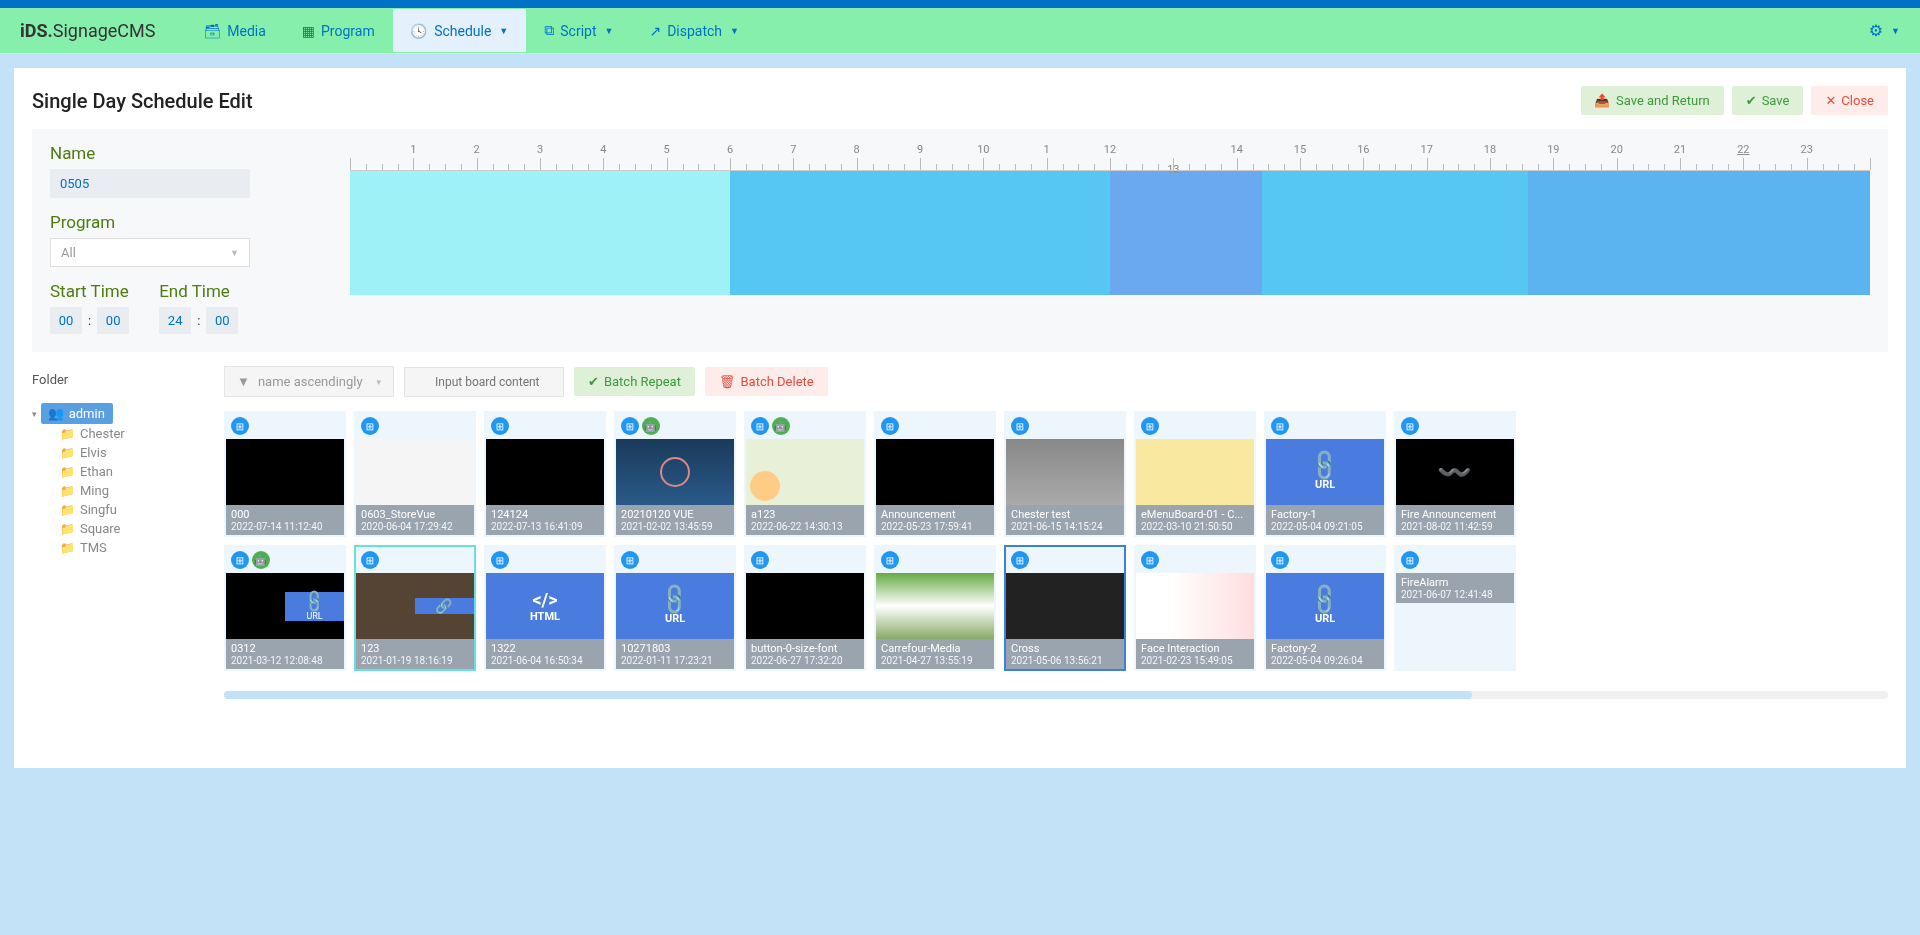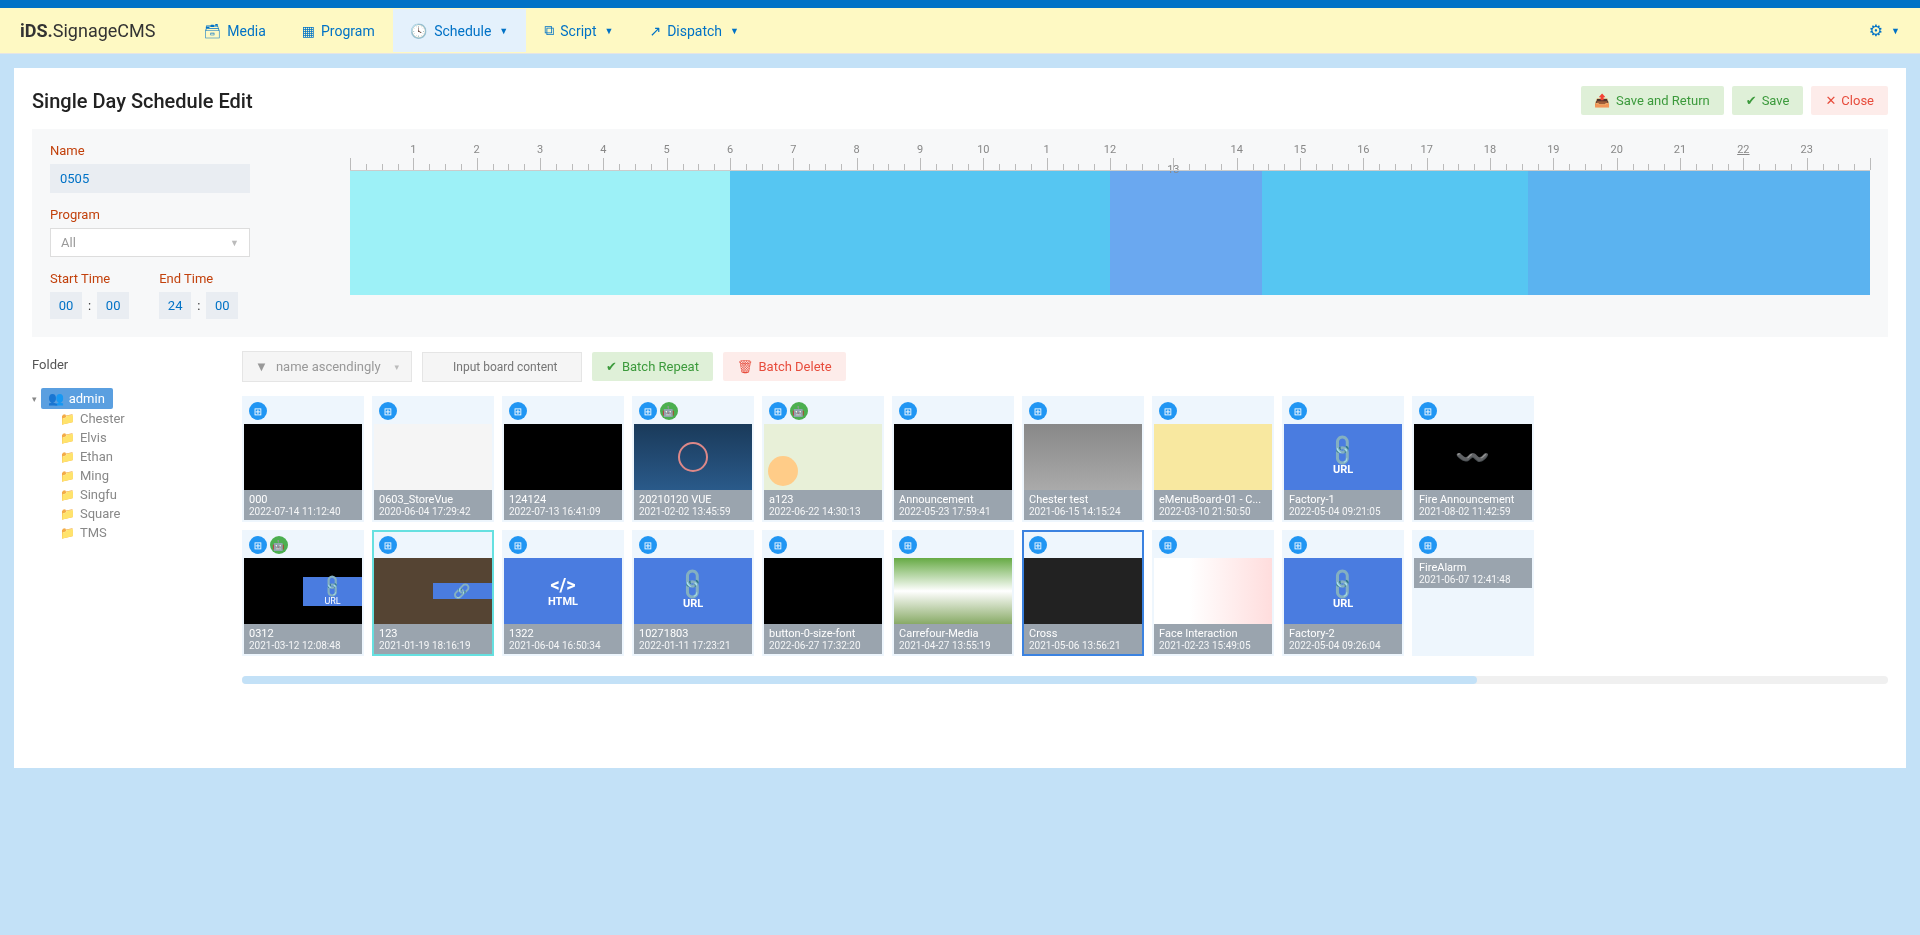--- a/index.html
+++ b/index.html
@@ -1,54 +1,54 @@
 <!DOCTYPE html>
 <html><head>
 <meta charset="utf-8">
 <style>
 *{box-sizing:border-box;margin:0;padding:0;font-family:-apple-system,BlinkMacSystemFont,"Segoe UI",Roboto,sans-serif}
 body{background:#c3e1f7;font-size:13px;color:#333}
 .topbar{height:8px;background:#0072c6}
-.navbar{background:#fef9c3;height:46px;display:flex;align-items:center;padding:0 20px;border-bottom:1px solid #e5e5e5}
+.navbar{background:#86efac;height:46px;display:flex;align-items:center;padding:0 20px;border-bottom:1px solid #e5e5e5}
 .brand{font-size:18px;font-weight:700;margin-right:30px}
 .brand .light{font-weight:400}
 .nav-items{display:flex;gap:0}
 .nav-item{padding:13px 18px;color:#0072c6;cursor:pointer;display:flex;align-items:center;gap:6px;font-size:14px}
 .nav-item.active{background:#e4f1fc}
 .nav-item .caret{font-size:9px;margin-left:2px}
 .nav-right{margin-left:auto;display:flex;align-items:center;gap:8px;color:#0072c6}
 .gear{font-size:16px;cursor:pointer}
 .container{margin:14px;background:#fff;padding:18px 18px 30px 18px;min-height:700px}
 .page-header{display:flex;align-items:center;margin-bottom:14px}
 .page-title{font-size:20px;font-weight:500;color:#222}
 .header-actions{margin-left:auto;display:flex;gap:8px}
 .btn{padding:7px 14px;border:none;border-radius:2px;font-size:13px;cursor:pointer;display:inline-flex;align-items:center;gap:5px}
 .btn-green{background:#dff0d8;color:#3c9a3c}
 .btn-red{background:#fdecea;color:#e74c3c}
 .schedule-panel{background:#f7f8f9;padding:14px 18px 18px 18px;display:flex;gap:30px;margin-bottom:14px}
 .schedule-left{width:270px}
 .field-group{margin-bottom:14px}
-.field-label{font-size:13px;color:#c2410c;margin-bottom:6px;display:block}
+.field-label{font-size:17px;color:#4d7c0f;margin-bottom:6px;display:block}
 .name-input{background:#e9edf2;border:none;padding:7px 10px;width:200px;color:#0072c6;font-size:13px}
 .program-select{background:#fff;border:1px solid #ddd;padding:6px 10px;width:200px;font-size:13px;color:#999;display:flex;justify-content:space-between;align-items:center;cursor:pointer}
 .time-row{display:flex;gap:30px}
 .time-group{display:flex;flex-direction:column}
 .time-inputs{display:flex;align-items:center;gap:6px}
 .time-box{background:#e9edf2;border:none;padding:6px 8px;width:32px;text-align:center;color:#0072c6;font-size:13px}
 .timeline-area{flex:1}
 .ruler{position:relative;height:28px;margin-bottom:0}
 .ruler-labels{display:flex;position:relative;height:14px}
 .ruler-label{position:absolute;font-size:11px;color:#888;transform:translateX(-50%)}
 .ruler-ticks{display:flex;height:14px;position:relative;border-bottom:1px solid #ccc}
 .tick{position:absolute;bottom:0;width:1px;background:#bbb}
 .tick.major{height:12px}
 .tick.minor{height:6px}
 .timeline-blocks{display:flex;height:124px;width:100%}
 .tblock{height:100%}
-.lower-panel{display:flex;gap:20px}
+.lower-panel{display:flex;gap:2px}
 .folder-panel{width:190px;padding-top:6px}
 .folder-title{font-size:13px;color:#555;margin-bottom:16px}
 .tree{font-size:13px}
 .tree-node{display:flex;align-items:center;gap:4px;padding:2px 0;cursor:pointer}
 .tree-node.root{background:#5a9fe0;color:#fff;padding:3px 8px;border-radius:2px;display:inline-flex}
 .tree-children{margin-left:28px}
 .tree-child{display:flex;align-items:center;gap:5px;padding:2px 0;color:#888;cursor:pointer}
 .folder-icon{font-size:12px}
 .caret-tree{font-size:9px;color:#888;margin-right:2px}
 .content-panel{flex:1}

